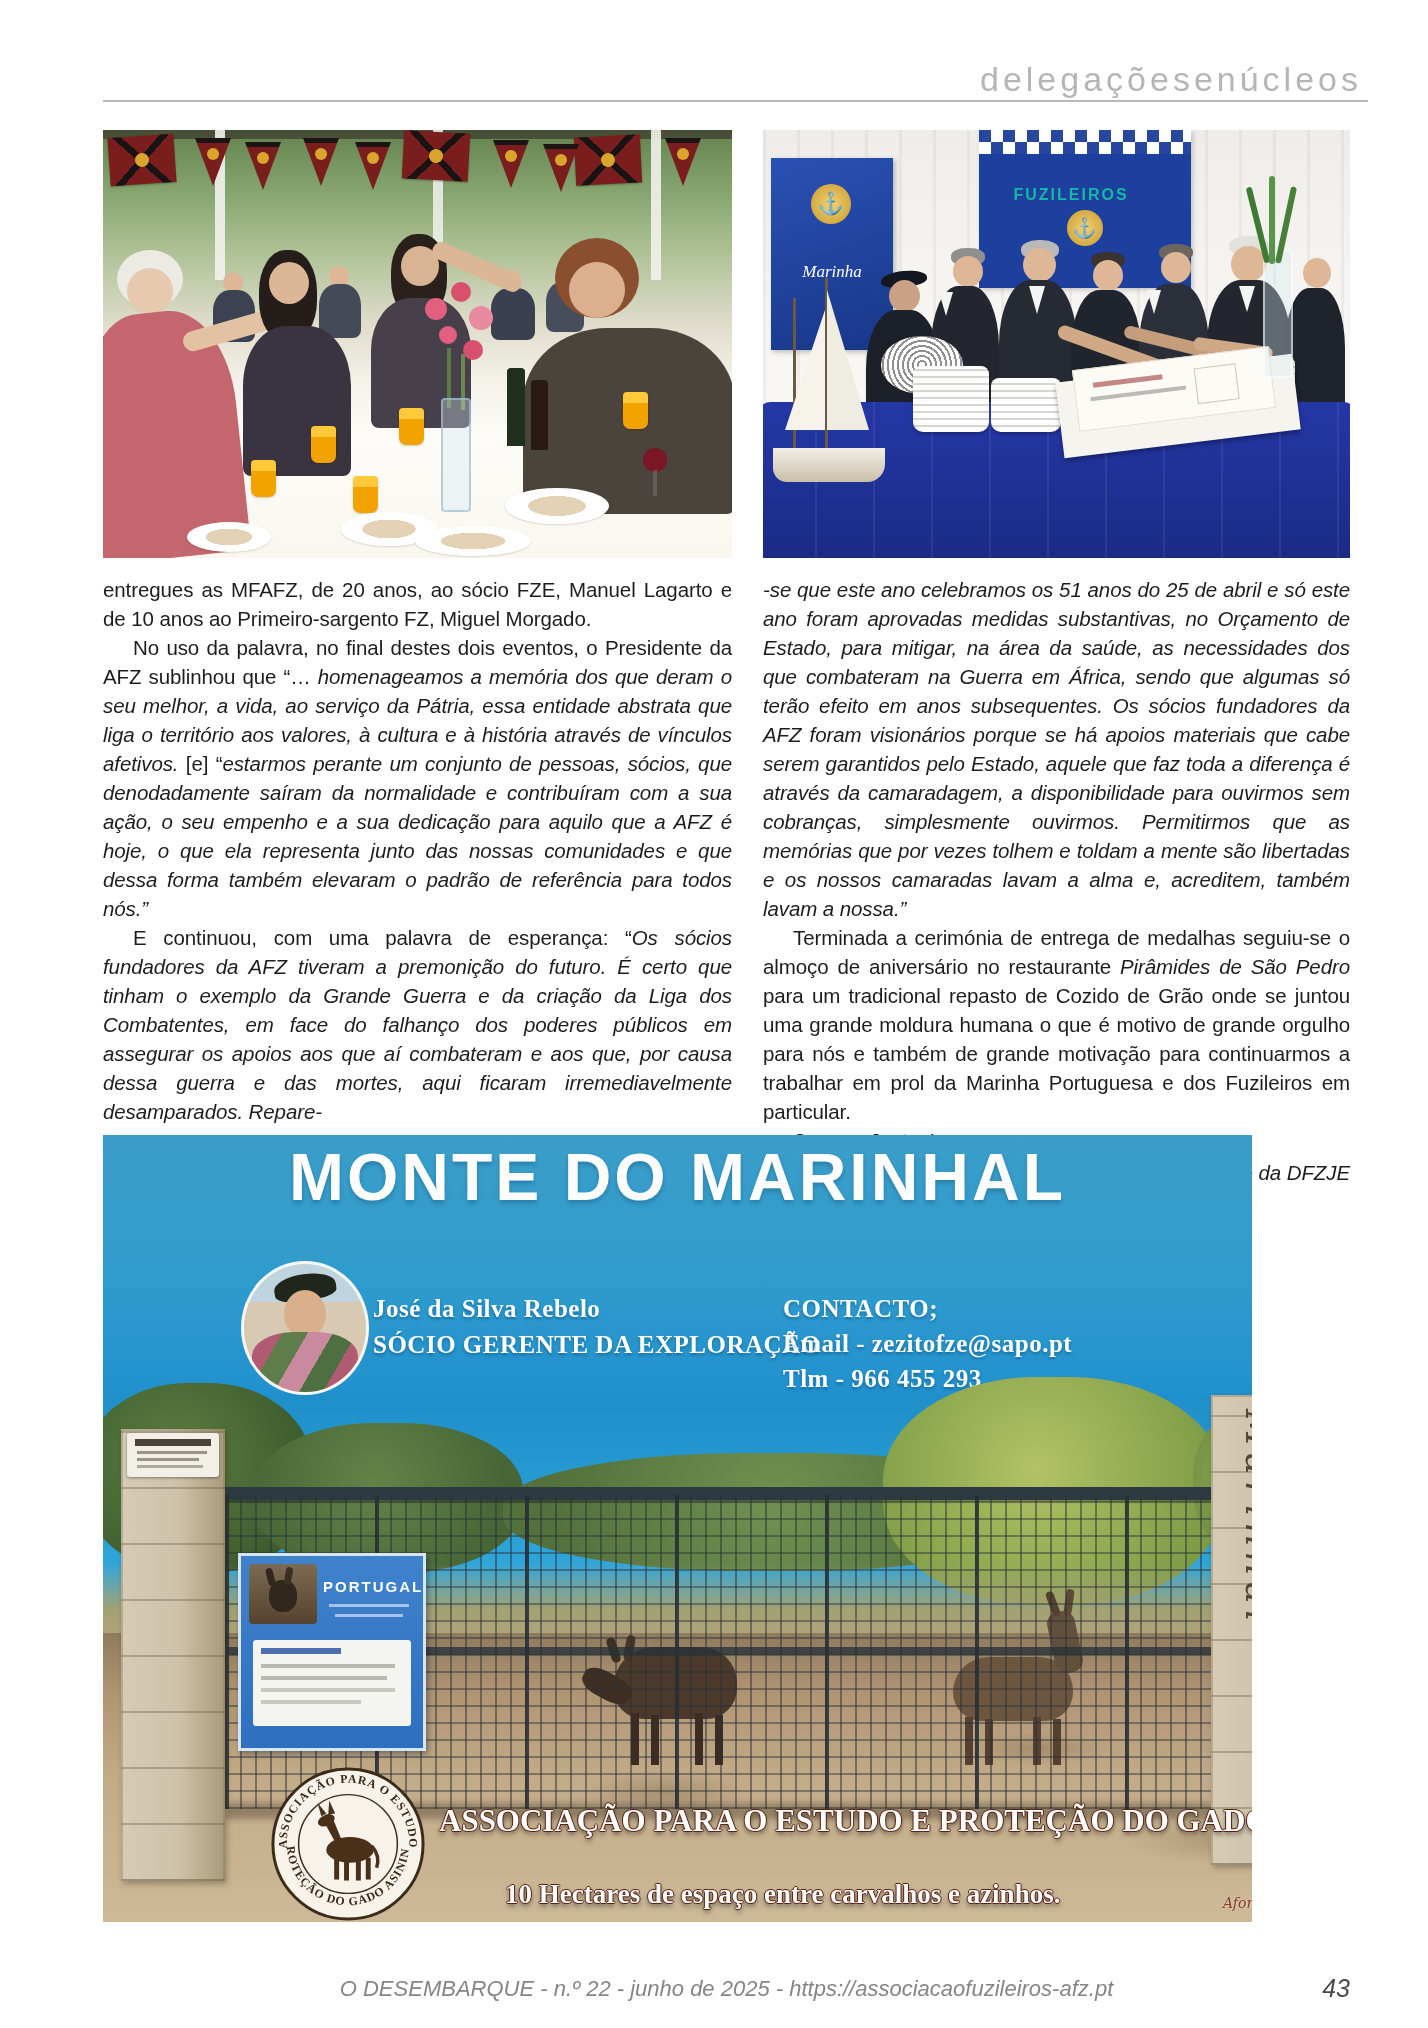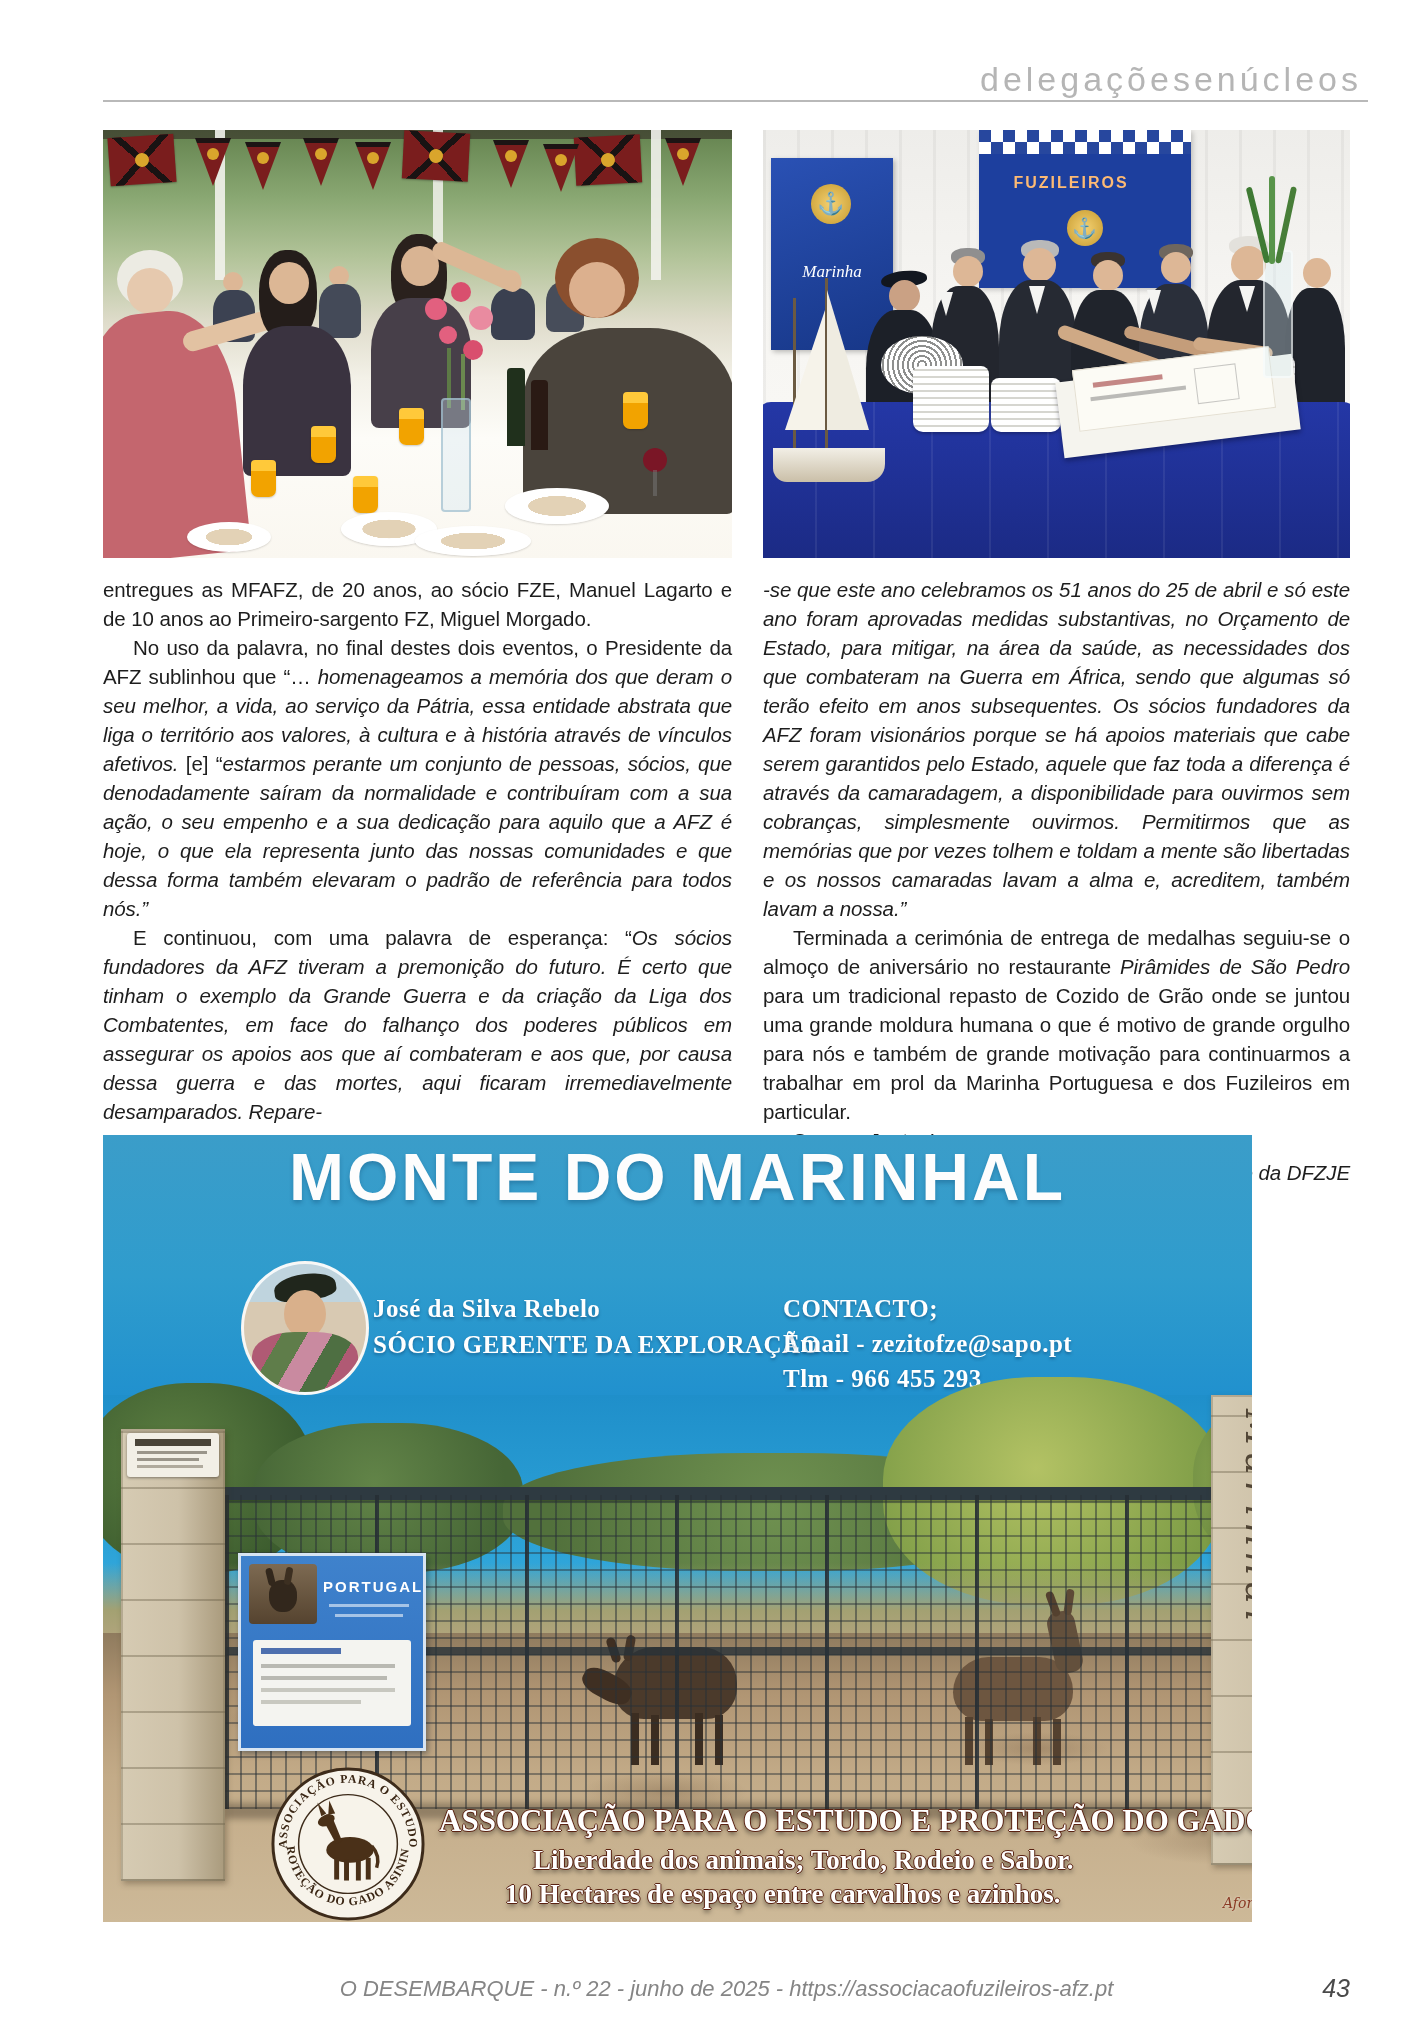--- a/index.html
+++ b/index.html
@@ -184,21 +184,21 @@
     <div class="plate" style="left:84px;top:392px;width:84px;height:30px"></div>
   </figure>
 
   <figure class="photo photoR" style="margin:0">
     <div class="abs" style="left:8px;top:28px;width:122px;height:192px;background:linear-gradient(160deg,#2a51b4,#173788);box-shadow:2px 2px 5px rgba(0,0,0,.25)">
       <div class="abs" style="left:40px;top:26px;width:40px;height:40px;border-radius:50%;background:radial-gradient(#f3d173,#c79a2e);text-align:center;line-height:40px;font-size:22px;color:#17357d">⚓</div>
       <div class="abs" style="left:0;top:104px;width:122px;text-align:center;font-family:'Liberation Serif',serif;font-style:italic;color:#fff;font-size:17px">Marinha</div>
     </div>
     <div class="abs" style="left:216px;top:0;width:212px;height:158px;background:var(--flag-blue,#1d3f9e);box-shadow:2px 2px 5px rgba(0,0,0,.2)">
       <div class="abs" style="left:0;top:0;width:212px;height:24px;background:repeating-conic-gradient(#fff 0 25%,#27479e 0 50%) 0 0/24px 24px"></div>
-      <div class="abs" style="left:0;top:44px;width:184px;text-align:center;color:#fdba74;font-size:16px;font-weight:bold;letter-spacing:2px">FUZILEIROS</div>
+      <div class="abs" style="left:0;top:56px;width:184px;text-align:center;color:#14b8a6;font-size:16px;font-weight:bold;letter-spacing:2px">FUZILEIROS</div>
       <div class="abs" style="left:88px;top:80px;width:36px;height:36px;border-radius:50%;background:radial-gradient(#f3d173,#c79a2e);text-align:center;line-height:36px;font-size:20px;color:#17357d">⚓</div>
     </div>
 
     <div class="abs" style="left:118px;top:141px;width:46px;height:16px;border-radius:50% 50% 40% 40%;background:#121720;transform:rotate(-6deg)"></div>
     <div class="head" style="left:126px;top:150px;width:31px;height:32px;background:#caa184"></div>
     <div class="body-shape" style="left:103px;top:180px;width:74px;height:146px;background:#1c2028"></div>
     <div class="abs" style="left:188px;top:118px;width:34px;height:18px;border-radius:45%;background:#8f8f8f"></div>
     <div class="head" style="left:190px;top:126px;width:30px;height:31px"></div>
     <div class="body-shape" style="left:168px;top:156px;width:68px;height:152px;background:#23262e"></div>
     <div class="abs" style="left:176px;top:162px;width:14px;height:24px;background:#f4f4f2;clip-path:polygon(0 0,100% 0,50% 100%)"></div>
@@ -361,21 +361,20 @@
           <path d="M -20 -36 L -19 -50 L -13 -37 Z"></path>
           <rect x="-14" y="8" width="5" height="22"></rect>
           <rect x="-4" y="10" width="5" height="21"></rect>
           <rect x="8" y="10" width="5" height="21"></rect>
           <rect x="18" y="8" width="5" height="22"></rect>
           <path d="M 24 -4 q 9 10 5 22" stroke="#4a3018" stroke-width="3.5" fill="none"></path>
         </g>
       </svg>
 
       <div class="assoc" style="left:336px;top:408px;font-size:31px">ASSOCIAÇÃO PARA O ESTUDO E PROTEÇÃO DO GADO ASININO</div>
-      <div class="assoc" style="left:430px;top:450px;font-size:27px">Liberdade dos animais; Tordo, Rodeio e Sabor.</div>
       <div class="assoc" style="left:402px;top:484px;font-size:27px">10 Hectares de espaço entre carvalhos e azinhos.</div>
       <div class="credit">Afonso Brandão</div>
     </div>
   </div>
 
   <div class="footer">O DESEMBARQUE - n.º 22 - junho de 2025 - https://associacaofuzileiros-afz.pt</div>
   <div class="pageno">43</div>
 
 </div>
 

